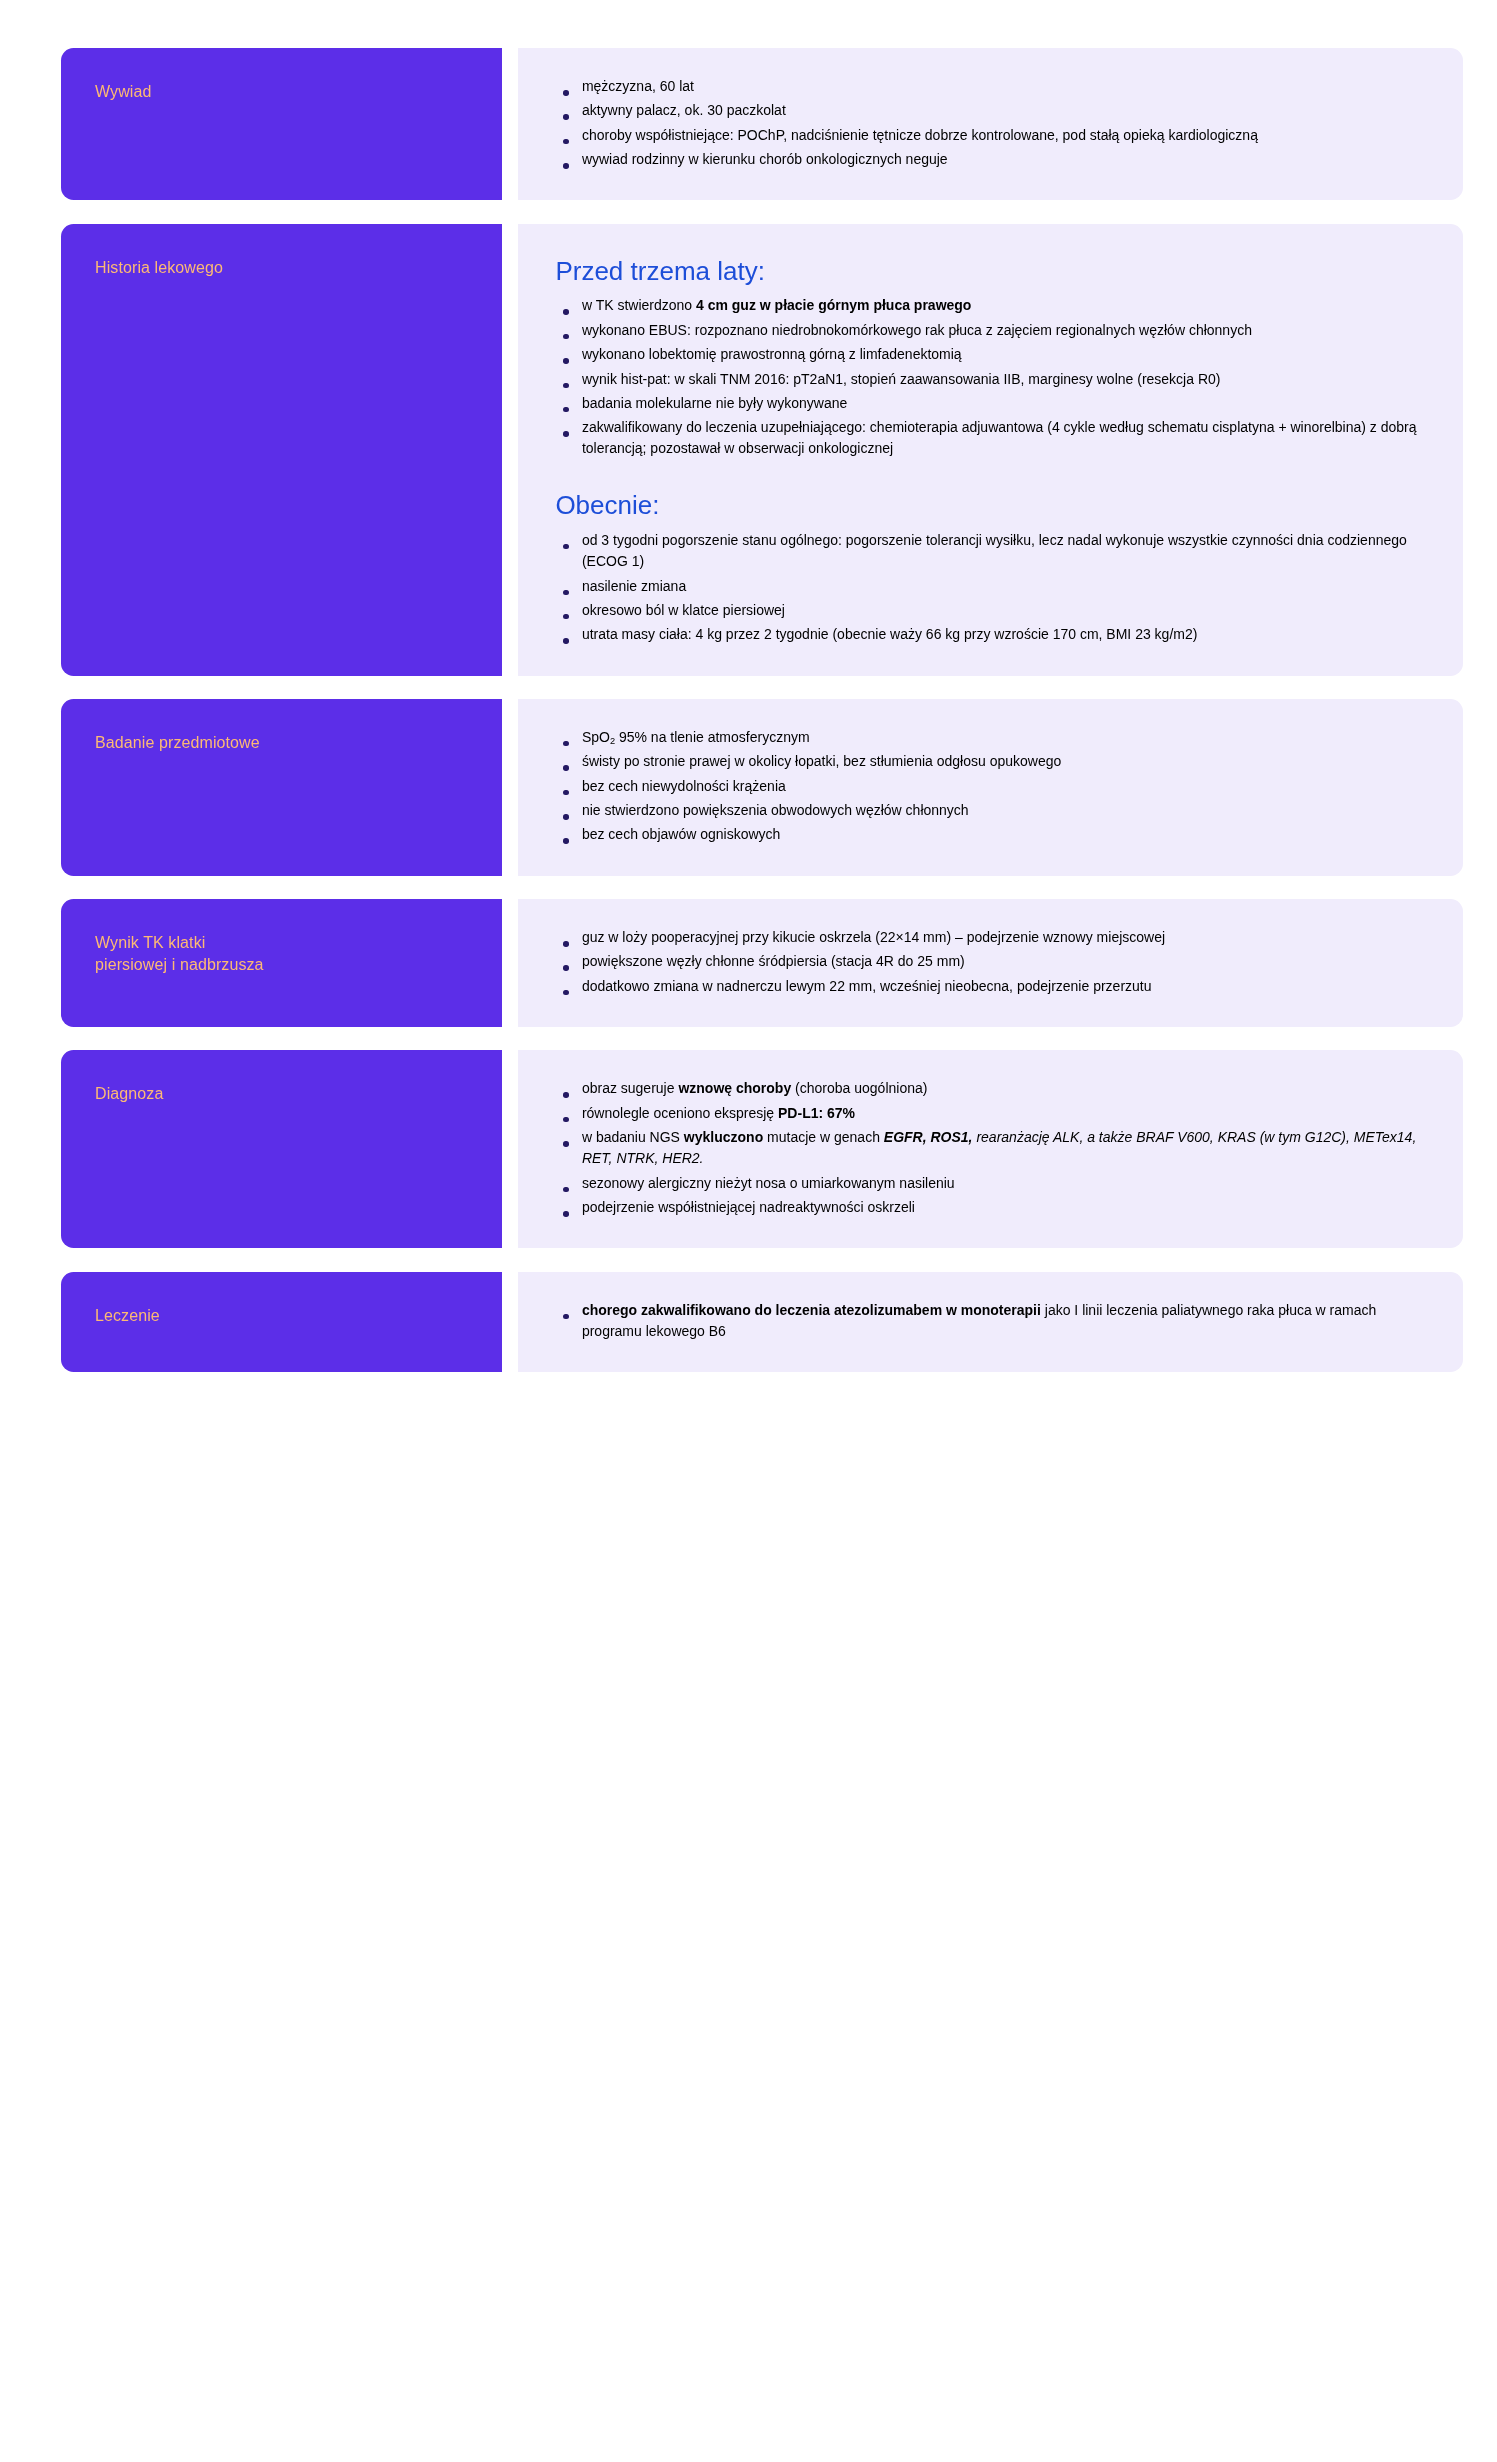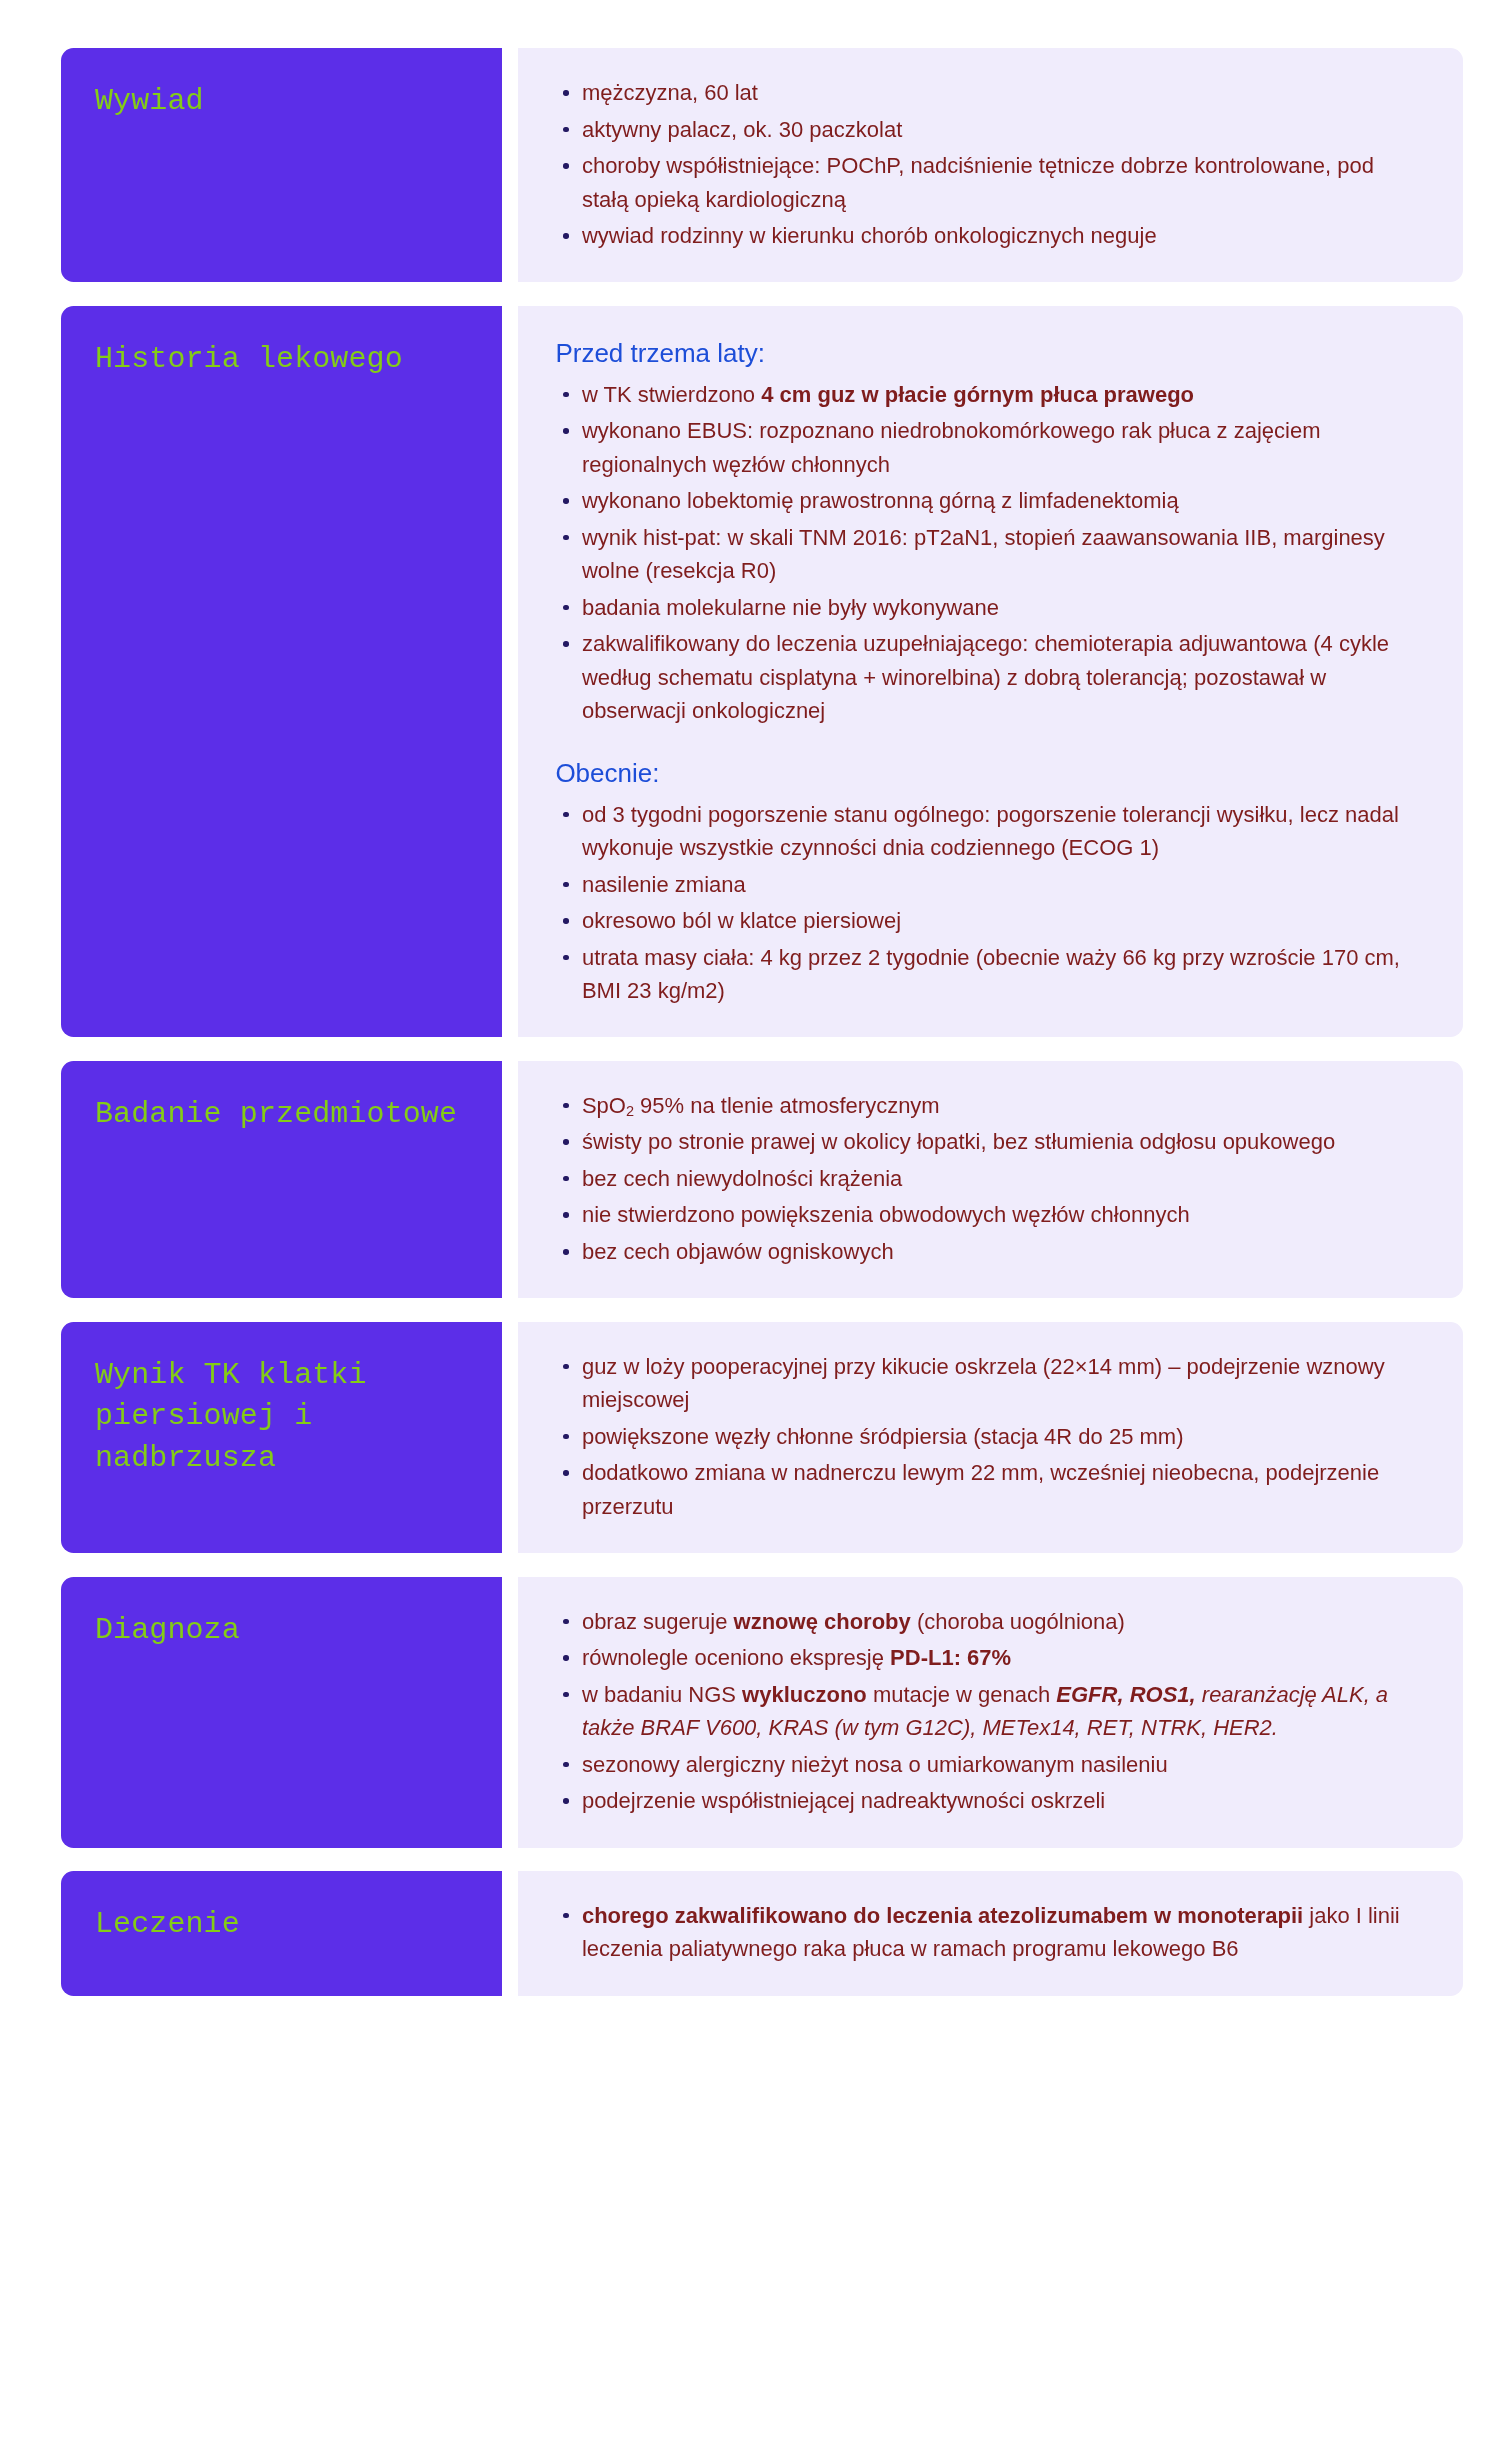--- a/index.html
+++ b/index.html
@@ -35,23 +35,23 @@
     flex: 0 0 441px;
     margin-left: 61px;
     background: #5c2ee8;
     border-radius: 12.5px 0 0 12.5px;
     box-sizing: border-box;
     padding: 33px 31px 33px 34px;
     display: flex;
     align-items: flex-start;
   }
   .label-text {
-    color: #84cc16;
-    font-family: Liberation Mono, monospace;
-    font-size: 30px;
+    color: #fdba74;
+    font-family: Liberation Sans, sans-serif;
+    font-size: 16px;
     line-height: 1.38;
     font-weight: 400;
     letter-spacing: 0.1px;
     white-space: pre-line;
   }
 
   
   .content-cell {
     flex: 0 0 945px;
     margin-left: 16.4px;
@@ -74,24 +74,24 @@
   .sub-head.spaced { margin-top: 26.5px; }
 
   ul.bullets {
     list-style: none;
     margin: 0;
     padding: 0;
   }
   ul.bullets li {
     position: relative;
     padding-left: 26.5px;
-    font-size: 22px;
+    font-size: 14px;
     line-height: 1.52;
     margin-bottom: 3.1px;
-    color: #7f1d1d;
+    color: #000000;
   }
   ul.bullets li:last-child { margin-bottom: 0; }
   ul.bullets li::before {
     content: "";
     position: absolute;
     left: 7.8px;
     top: 14px;
     width: 5.5px;
     height: 5.5px;
     border-radius: 50%;

